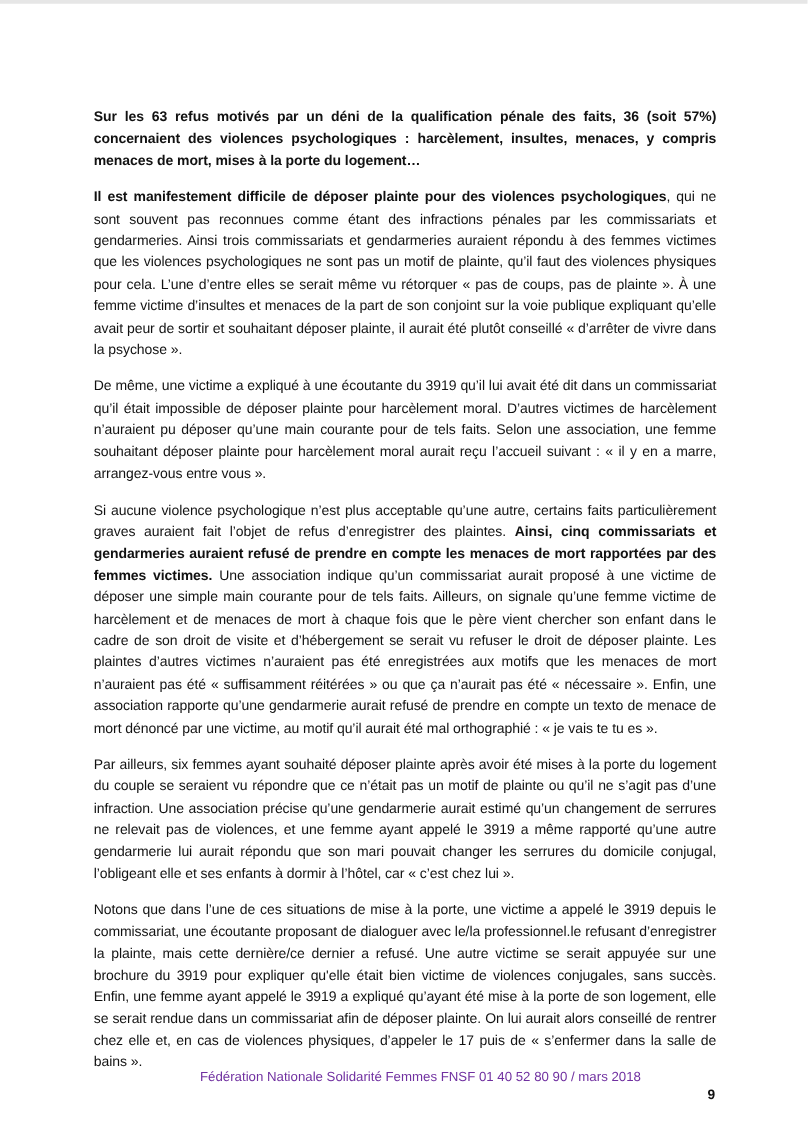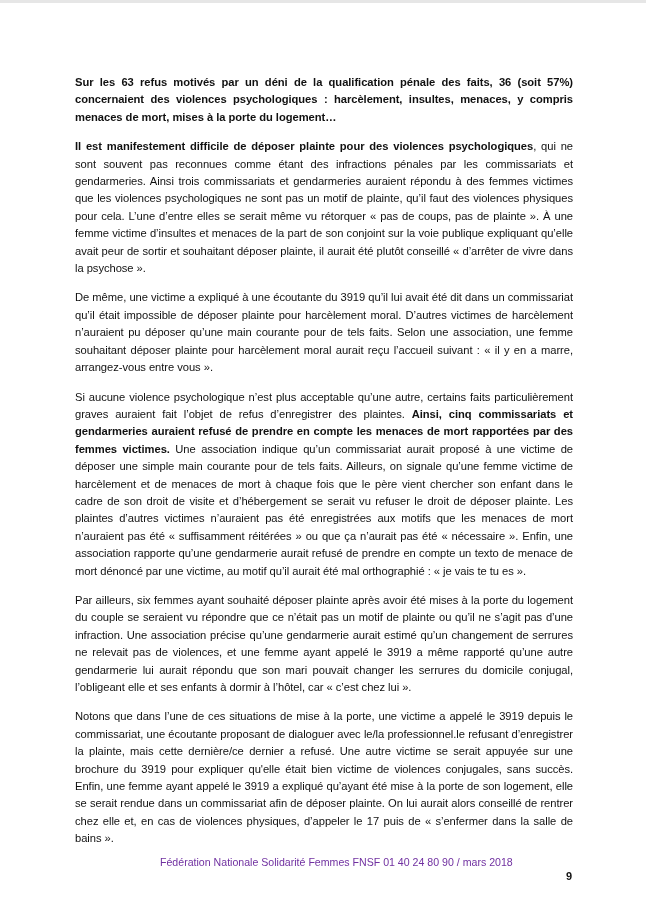--- a/index.html
+++ b/index.html
@@ -7,21 +7,21 @@
       width: 646px; height: 918px; background: #ffffff; overflow: hidden;
       position: relative;
       font-family: "Liberation Sans", "DejaVu Sans", sans-serif;
       color: #111111;
     }
     .topbar { position: absolute; left: 0; top: 0; width: 646px; height: 3px; background: #e6e6e6; }
     .page {
       position: absolute; left: 75px; top: 74px; width: 498px;
     }
     .para {
-      margin: 0 0 12px 0;
+      margin: 12px 0 12px 0;
       font-size: 11.2px;
       line-height: 17.4px;
       text-align: justify;
       letter-spacing: -0.05px;
     }
     .para b { font-weight: bold; }
     .footer {
       position: absolute; left: 160px; top: 856px;
       font-size: 10.6px; color: #7030a0;
     }
@@ -49,14 +49,14 @@
     <span>Si aucune violence psychologique n’est plus acceptable qu’une autre, certains faits particulièrement graves auraient fait l’objet de refus d’enregistrer des plaintes. </span><b>Ainsi, cinq commissariats et gendarmeries auraient refusé de prendre en compte les menaces de mort rapportées par des femmes victimes.</b><span> Une association indique qu’un commissariat aurait proposé à une victime de déposer une simple main courante pour de tels faits. Ailleurs, on signale qu’une femme victime de harcèlement et de menaces de mort à chaque fois que le père vient chercher son enfant dans le cadre de son droit de visite et d’hébergement se serait vu refuser le droit de déposer plainte. Les plaintes d’autres victimes n’auraient pas été enregistrées aux motifs que les menaces de mort n’auraient pas été « suffisamment réitérées » ou que ça n’aurait pas été « nécessaire ». Enfin, une association rapporte qu’une gendarmerie aurait refusé de prendre en compte un texto de menace de mort dénoncé par une victime, au motif qu’il aurait été mal orthographié : « je vais te tu es ».</span>
   </p>
   <p class="para">
     <span>Par ailleurs, six femmes ayant souhaité déposer plainte après avoir été mises à la porte du logement du couple se seraient vu répondre que ce n’était pas un motif de plainte ou qu’il ne s’agit pas d’une infraction. Une association précise qu’une gendarmerie aurait estimé qu’un changement de serrures ne relevait pas de violences, et une femme ayant appelé le 3919 a même rapporté qu’une autre gendarmerie lui aurait répondu que son mari pouvait changer les serrures du domicile conjugal, l’obligeant elle et ses enfants à dormir à l’hôtel, car « c’est chez lui ».</span>
   </p>
   <p class="para">
     <span>Notons que dans l’une de ces situations de mise à la porte, une victime a appelé le 3919 depuis le commissariat, une écoutante proposant de dialoguer avec le/la professionnel.le refusant d’enregistrer la plainte, mais cette dernière/ce dernier a refusé. Une autre victime se serait appuyée sur une brochure du 3919 pour expliquer qu'elle était bien victime de violences conjugales, sans succès. Enfin, une femme ayant appelé le 3919 a expliqué qu’ayant été mise à la porte de son logement, elle se serait rendue dans un commissariat afin de déposer plainte. On lui aurait alors conseillé de rentrer chez elle et, en cas de violences physiques, d’appeler le 17 puis de « s’enfermer dans la salle de bains ».</span>
   </p>
 </div>
 
-<div class="footer" style="color: rgb(112, 48, 160);">Fédération Nationale Solidarité Femmes FNSF 01 40 24 80 90 / mars 2018</div>
+<div class="footer" style="color: rgb(112, 48, 160);">Fédération Nationale Solidarité Femmes FNSF 01 40 52 80 90 / mars 2018</div>
 <div class="page-num">9</div>
 
 </body></html>

